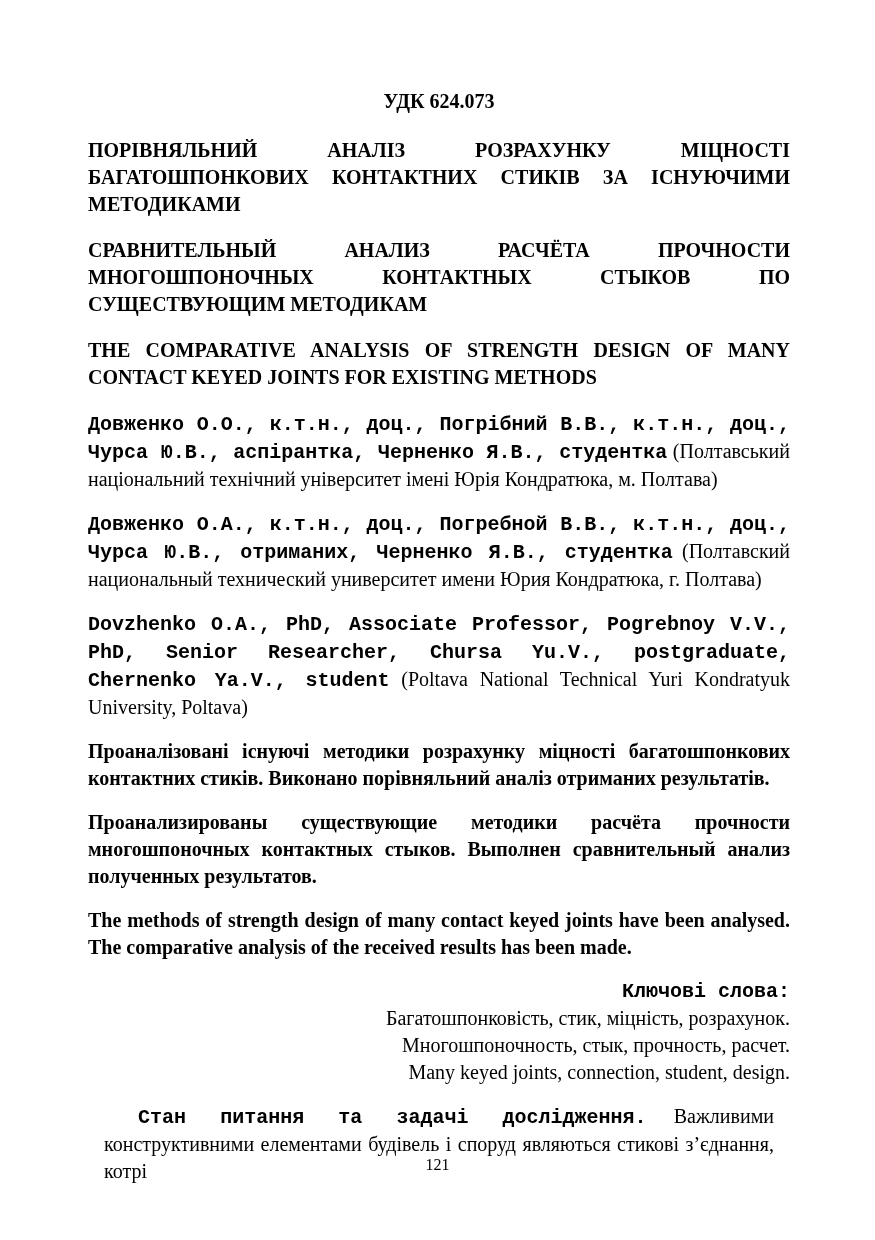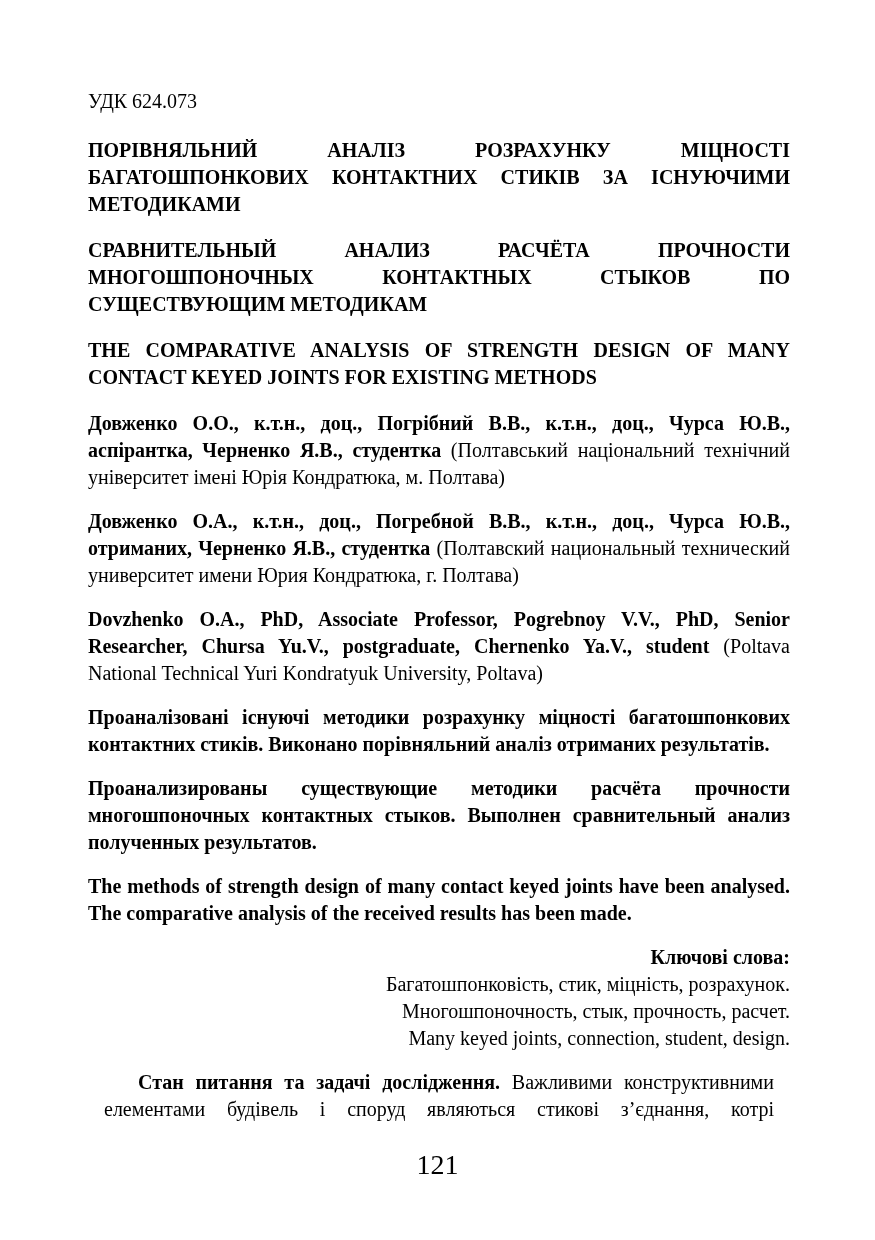--- a/index.html
+++ b/index.html
@@ -18,25 +18,25 @@
     font-size: 20px;
     line-height: 27px;
     box-sizing: border-box;
     padding: 88px 85px 0 88px;
     overflow: hidden;
   }
   .para {
     margin: 0 0 17px 0;
     text-align: justify;
   }
-  .b { font-weight: bold; }
+  .b { font-weight: bold; font-family: Liberation Mono, monospace; }
   .udc {
     margin: 0 0 22px 0;
-    font-weight: normal;
-    text-align: left;
+    font-weight: bold;
+    text-align: center;
   }
   .title {
     font-weight: bold;
     margin: 0 0 19px 0;
     text-align: justify;
   }
   .abstract {
     font-weight: bold;
     text-align: justify;
     margin: 4px 0 17px 0;
@@ -52,21 +52,21 @@
     text-align-last: justify;
     text-indent: 34px;
     margin: 16px;
   }
   .page-number {
     position: absolute;
     left: 0;
     right: 0;
     bottom: 62px;
     text-align: center;
-    font-size: 28px;
+    font-size: 16px;
   }
 </style>
 </head>
 <body>
 
 <div class="page">
 
   <p class="udc">УДК 624.073</p>
 
   <p class="title">ПОРІВНЯЛЬНИЙ АНАЛІЗ РОЗРАХУНКУ МІЦНОСТІ БАГАТОШПОНКОВИХ КОНТАКТНИХ СТИКІВ ЗА ІСНУЮЧИМИ МЕТОДИКАМИ</p>

